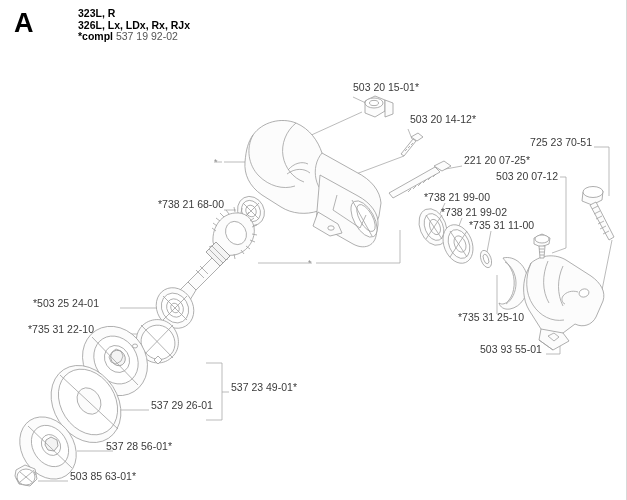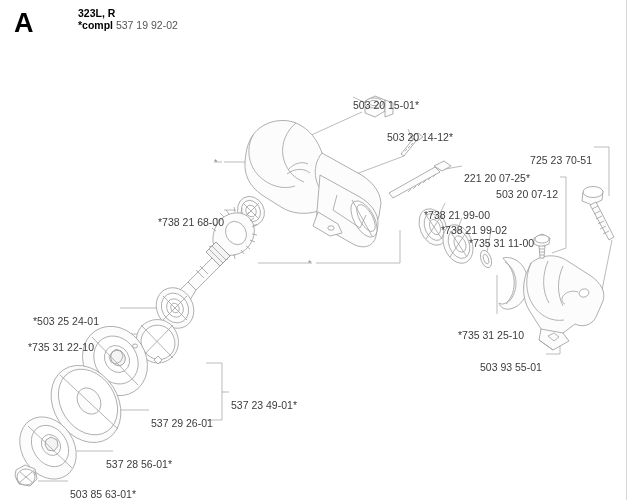--- a/index.html
+++ b/index.html
@@ -8,39 +8,40 @@
   #page::after{content:"";position:absolute;left:0;top:0;right:0;bottom:0;border-right:1px solid #d8d8d8;pointer-events:none;}
 
   
   .hdr-letter{position:absolute;left:14px;top:10px;font-size:27px;font-weight:bold;color:#000;line-height:1;}
   .hdr-lines{position:absolute;left:48px;top:8px;margin-left:30px;}
   .hdr-lines div{font-size:10.5px;color:#000;line-height:11.5px;white-space:nowrap;font-weight:bold;}
   .hdr-lines div.l1,.hdr-lines div.l2{font-weight:bold;}
   .hdr-lines .num{font-weight:normal;color:#555;}
 
   
-  .lbl{position:absolute;font-size:10.5px;color:#3b3b3b;white-space:nowrap;line-height:11px;margin-top:18px;}
+  .lbl{position:absolute;font-size:10.5px;color:#3b3b3b;white-space:nowrap;line-height:11px;}
   .lbl.r{transform:translateX(-100%);}
 
   svg.art{position:absolute;left:0;top:0;width:627px;height:500px;}
   svg.art *{vector-effect:non-scaling-stroke;}
   .ln{fill:none;stroke:#a0a0a0;stroke-width:0.8;}
   .lnf{fill:#fcfcfc;stroke:#9a9a9a;stroke-width:0.8;}
   .lnf2{fill:#f4f4f4;stroke:#8e8e8e;stroke-width:0.8;}
   .lnw{fill:#ffffff;stroke:#9a9a9a;stroke-width:0.8;}
   .ast{font-size:9px;fill:#8c8c8c;font-family:"Liberation Sans",sans-serif;}
 </style>
 </head>
 <body>
 
 <div id="page">
 
   <div class="hdr-letter">A</div>
   <div class="hdr-lines">
     <div class="l1">323L, R</div>
+    <div class="l2">326L, Lx, LDx, Rx, RJx</div>
     <div><span>*compl</span> <span class="num">537 19 92-02</span></div>
   </div>
 
   <svg class="art" viewBox="0 0 627 500">
 
     <g stroke="#a9a9a9" stroke-width="0.8" fill="none">
 
       <path d="M353,97 L368,104"></path>
       <path d="M362,112 L307,137"></path>
 
@@ -262,21 +263,21 @@
     <g>
       <path class="lnf" d="M583,192 l10,-5 10,4 -1,9 -10,5 -10,-4 z"></path>
       <ellipse class="lnw" cx="593" cy="192" rx="10" ry="5.5"></ellipse>
       <path class="lnf" d="M590,205 L609,240 l5,-3 -18,-35 z"></path>
       <path class="ln" d="M592,209 l6,-3 M594,214 l6,-3 M596,219 l6,-3 M598,224 l6,-3 M600,229 l6,-3 M603,234 l6,-3"></path>
     </g>
 
   </svg>
 
   <div class="lbl" style="left:353px;top:82px">503 20 15-01*</div>
-  <div class="lbl" style="left:387px;top:114px">503 20 14-12*</div>
+  <div class="lbl" style="left:410px;top:114px">503 20 14-12*</div>
   <div class="lbl r" style="left:592px;top:137px">725 23 70-51</div>
   <div class="lbl" style="left:464px;top:155px">221 20 07-25*</div>
   <div class="lbl r" style="left:558px;top:171px">503 20 07-12</div>
   <div class="lbl r" style="left:224px;top:199px">*738 21 68-00</div>
   <div class="lbl" style="left:424px;top:192px">*738 21 99-00</div>
   <div class="lbl" style="left:441px;top:207px">*738 21 99-02</div>
   <div class="lbl" style="left:469px;top:220px">*735 31 11-00</div>
   <div class="lbl" style="left:33px;top:298px">*503 25 24-01</div>
   <div class="lbl" style="left:28px;top:324px">*735 31 22-10</div>
   <div class="lbl" style="left:458px;top:312px">*735 31 25-10</div>

